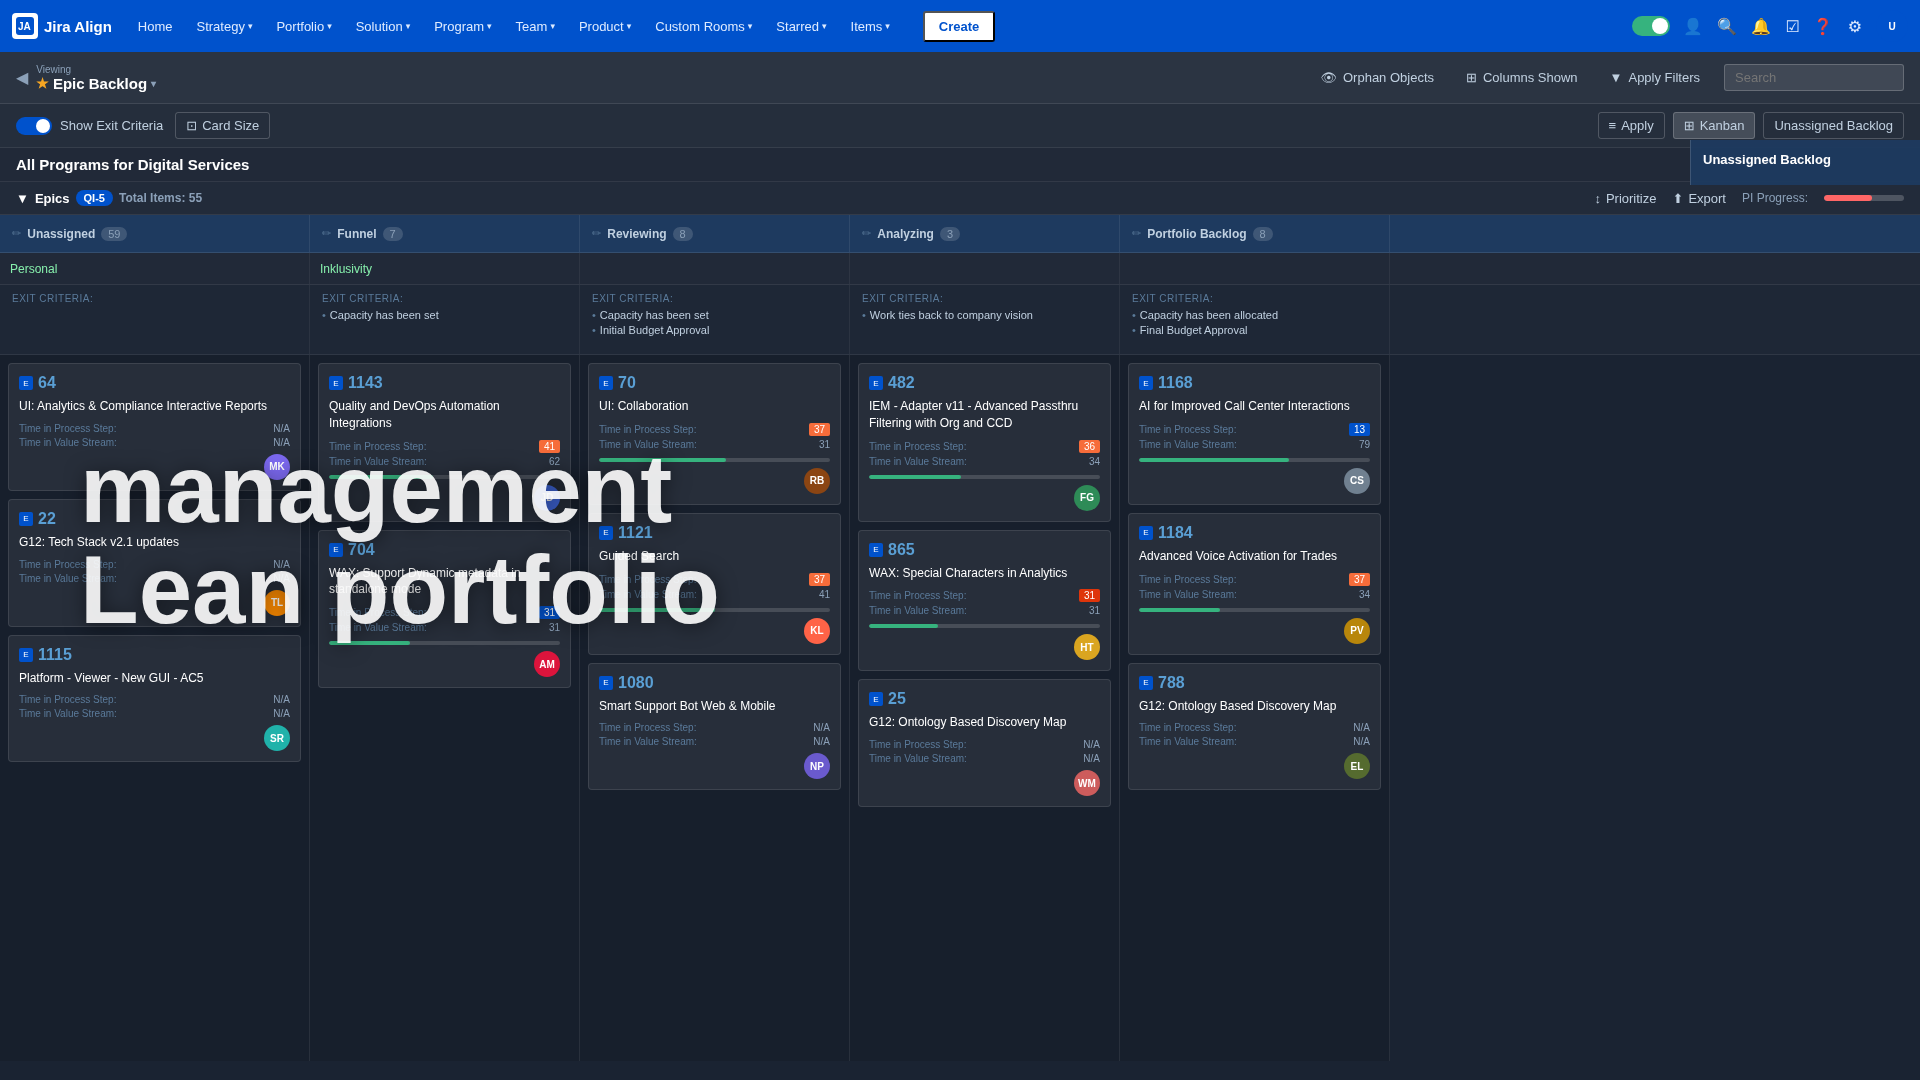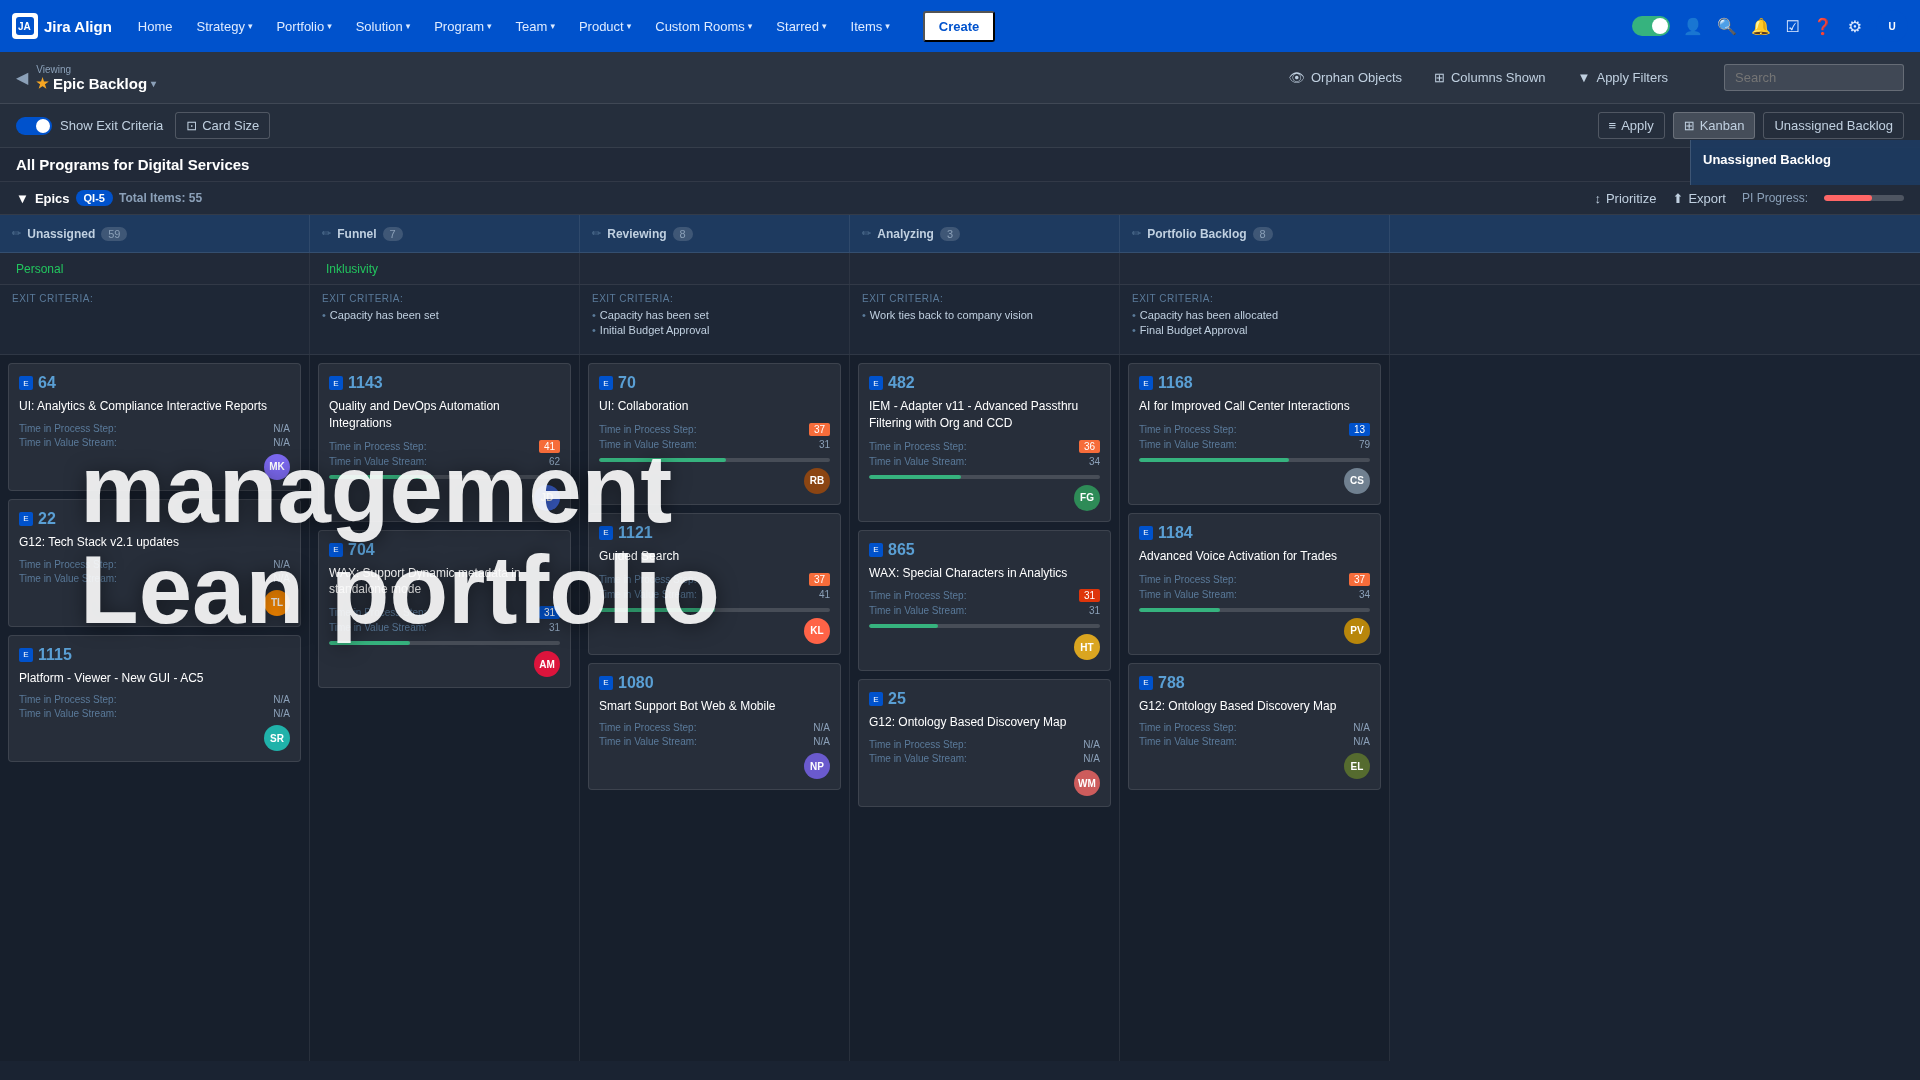--- a/index.html
+++ b/index.html
@@ -23,21 +23,21 @@
     
     .subheader {
       display: flex; align-items: center; background: rgba(255,255,255,0.08); height: 52px; padding: 0 16px; border-bottom: 1px solid rgba(255,255,255,0.1);
     }
     .subheader-left { display: flex; align-items: center; gap: 8px; }
     .viewing-label { font-size: 10px; color: #8ba0b8; }
     .epic-backlog-title { font-size: 15px; font-weight: 600; color: #fff; display: flex; align-items: center; gap: 4px; }
     .star-icon { color: #f6a623; font-size: 14px; }
     .subheader-right { margin-left: auto; display: flex; align-items: center; gap: 16px; }
     .subheader-btn { display: flex; align-items: center; gap: 6px; font-size: 13px; color: #c0d0e0; cursor: pointer; padding: 4px 8px; border-radius: 3px; }
-    .search-box { background: rgba(255,255,255,0.1); border: 1px solid rgba(255,255,255,0.2); border-radius: 3px; padding: 5px 10px; color: #c0d0e0; font-size: 13px; width: 180px; margin-left: 32px; }
+    .search-box { background: rgba(255,255,255,0.1); border: 1px solid rgba(255,255,255,0.2); border-radius: 3px; padding: 5px 10px; color: #c0d0e0; font-size: 13px; width: 180px; }
 
     
     .toolbar {
       display: flex; align-items: center; padding: 8px 16px; background: rgba(255,255,255,0.05); gap: 12px; border-bottom: 1px solid rgba(255,255,255,0.08);
     }
     .toolbar-btn { display: flex; align-items: center; gap: 5px; font-size: 13px; color: #c0d0e0; cursor: pointer; padding: 5px 10px; border-radius: 3px; border: 1px solid rgba(255,255,255,0.2); }
     .toolbar-btn.active { background: rgba(255,255,255,0.15); }
     .toggle-show { display: flex; align-items: center; gap: 8px; font-size: 13px; color: #c0d0e0; }
     .toggle-blue { background: #0052cc; border-radius: 12px; width: 36px; height: 18px; display: flex; align-items: center; padding: 2px; }
     .toggle-blue-dot { background: #fff; width: 14px; height: 14px; border-radius: 50%; margin-left: auto; }
@@ -69,21 +69,21 @@
     }
     .col-header { display: flex; align-items: center; gap: 6px; padding: 0 12px; font-size: 12px; color: #8ba0b8; border-right: 1px solid rgba(255,255,255,0.08); }
     .col-name { font-weight: 600; color: #c0d0e0; }
     .col-count { background: rgba(255,255,255,0.15); border-radius: 10px; padding: 1px 7px; font-size: 11px; }
     .edit-icon { font-size: 11px; color: #5a7a9a; cursor: pointer; }
 
     
     .personal-row {
       display: grid; grid-template-columns: 310px 270px 270px 270px 270px; background: rgba(255,255,255,0.03); border-bottom: 1px solid rgba(255,255,255,0.08); height: 32px; align-items: center;
     }
-    .personal-cell { padding: 0 16px; font-size: 12px; color: #22c55e; border-right: 1px solid rgba(255,255,255,0.06); height: 100%; display: flex; align-items: center; }
+    .personal-cell { padding: 0 10px; font-size: 12px; color: #86efac; border-right: 1px solid rgba(255,255,255,0.06); height: 100%; display: flex; align-items: center; }
 
     
     .exit-criteria-row {
       display: grid; grid-template-columns: 310px 270px 270px 270px 270px; background: rgba(255,255,255,0.02); border-bottom: 1px solid rgba(255,255,255,0.08); min-height: 70px;
     }
     .exit-cell { padding: 8px 12px; font-size: 11px; color: #8ba0b8; border-right: 1px solid rgba(255,255,255,0.06); }
     .exit-label { font-size: 10px; color: #5a7a9a; margin-bottom: 4px; text-transform: uppercase; letter-spacing: 0.5px; }
     .exit-item { display: flex; align-items: flex-start; gap: 4px; color: #c0d0e0; font-size: 11px; line-height: 1.4; }
     .bullet { color: #5a7a9a; }
 

